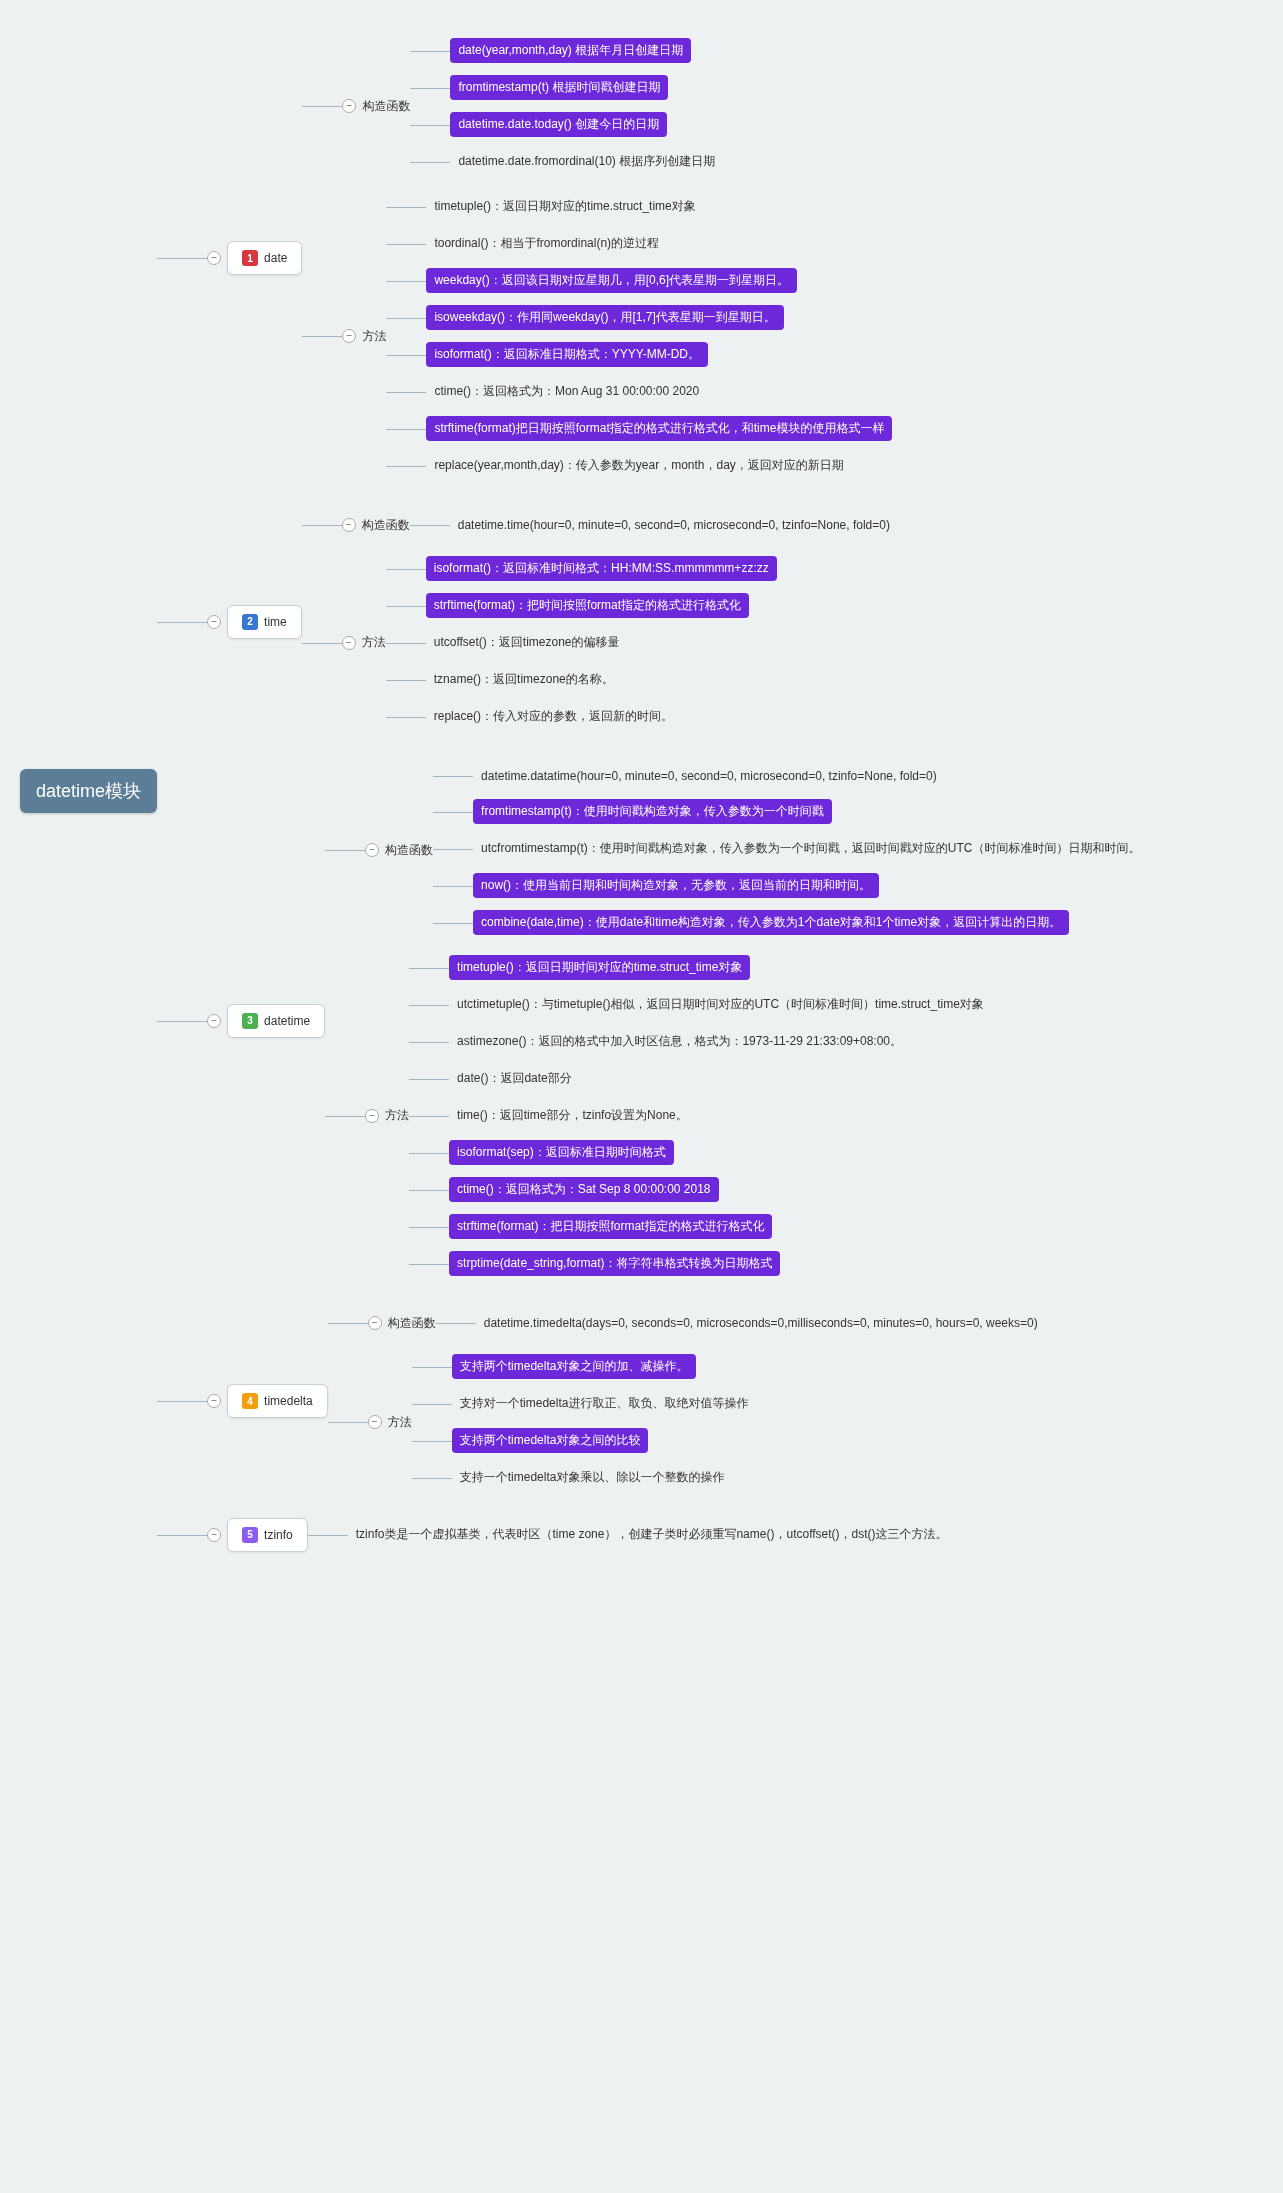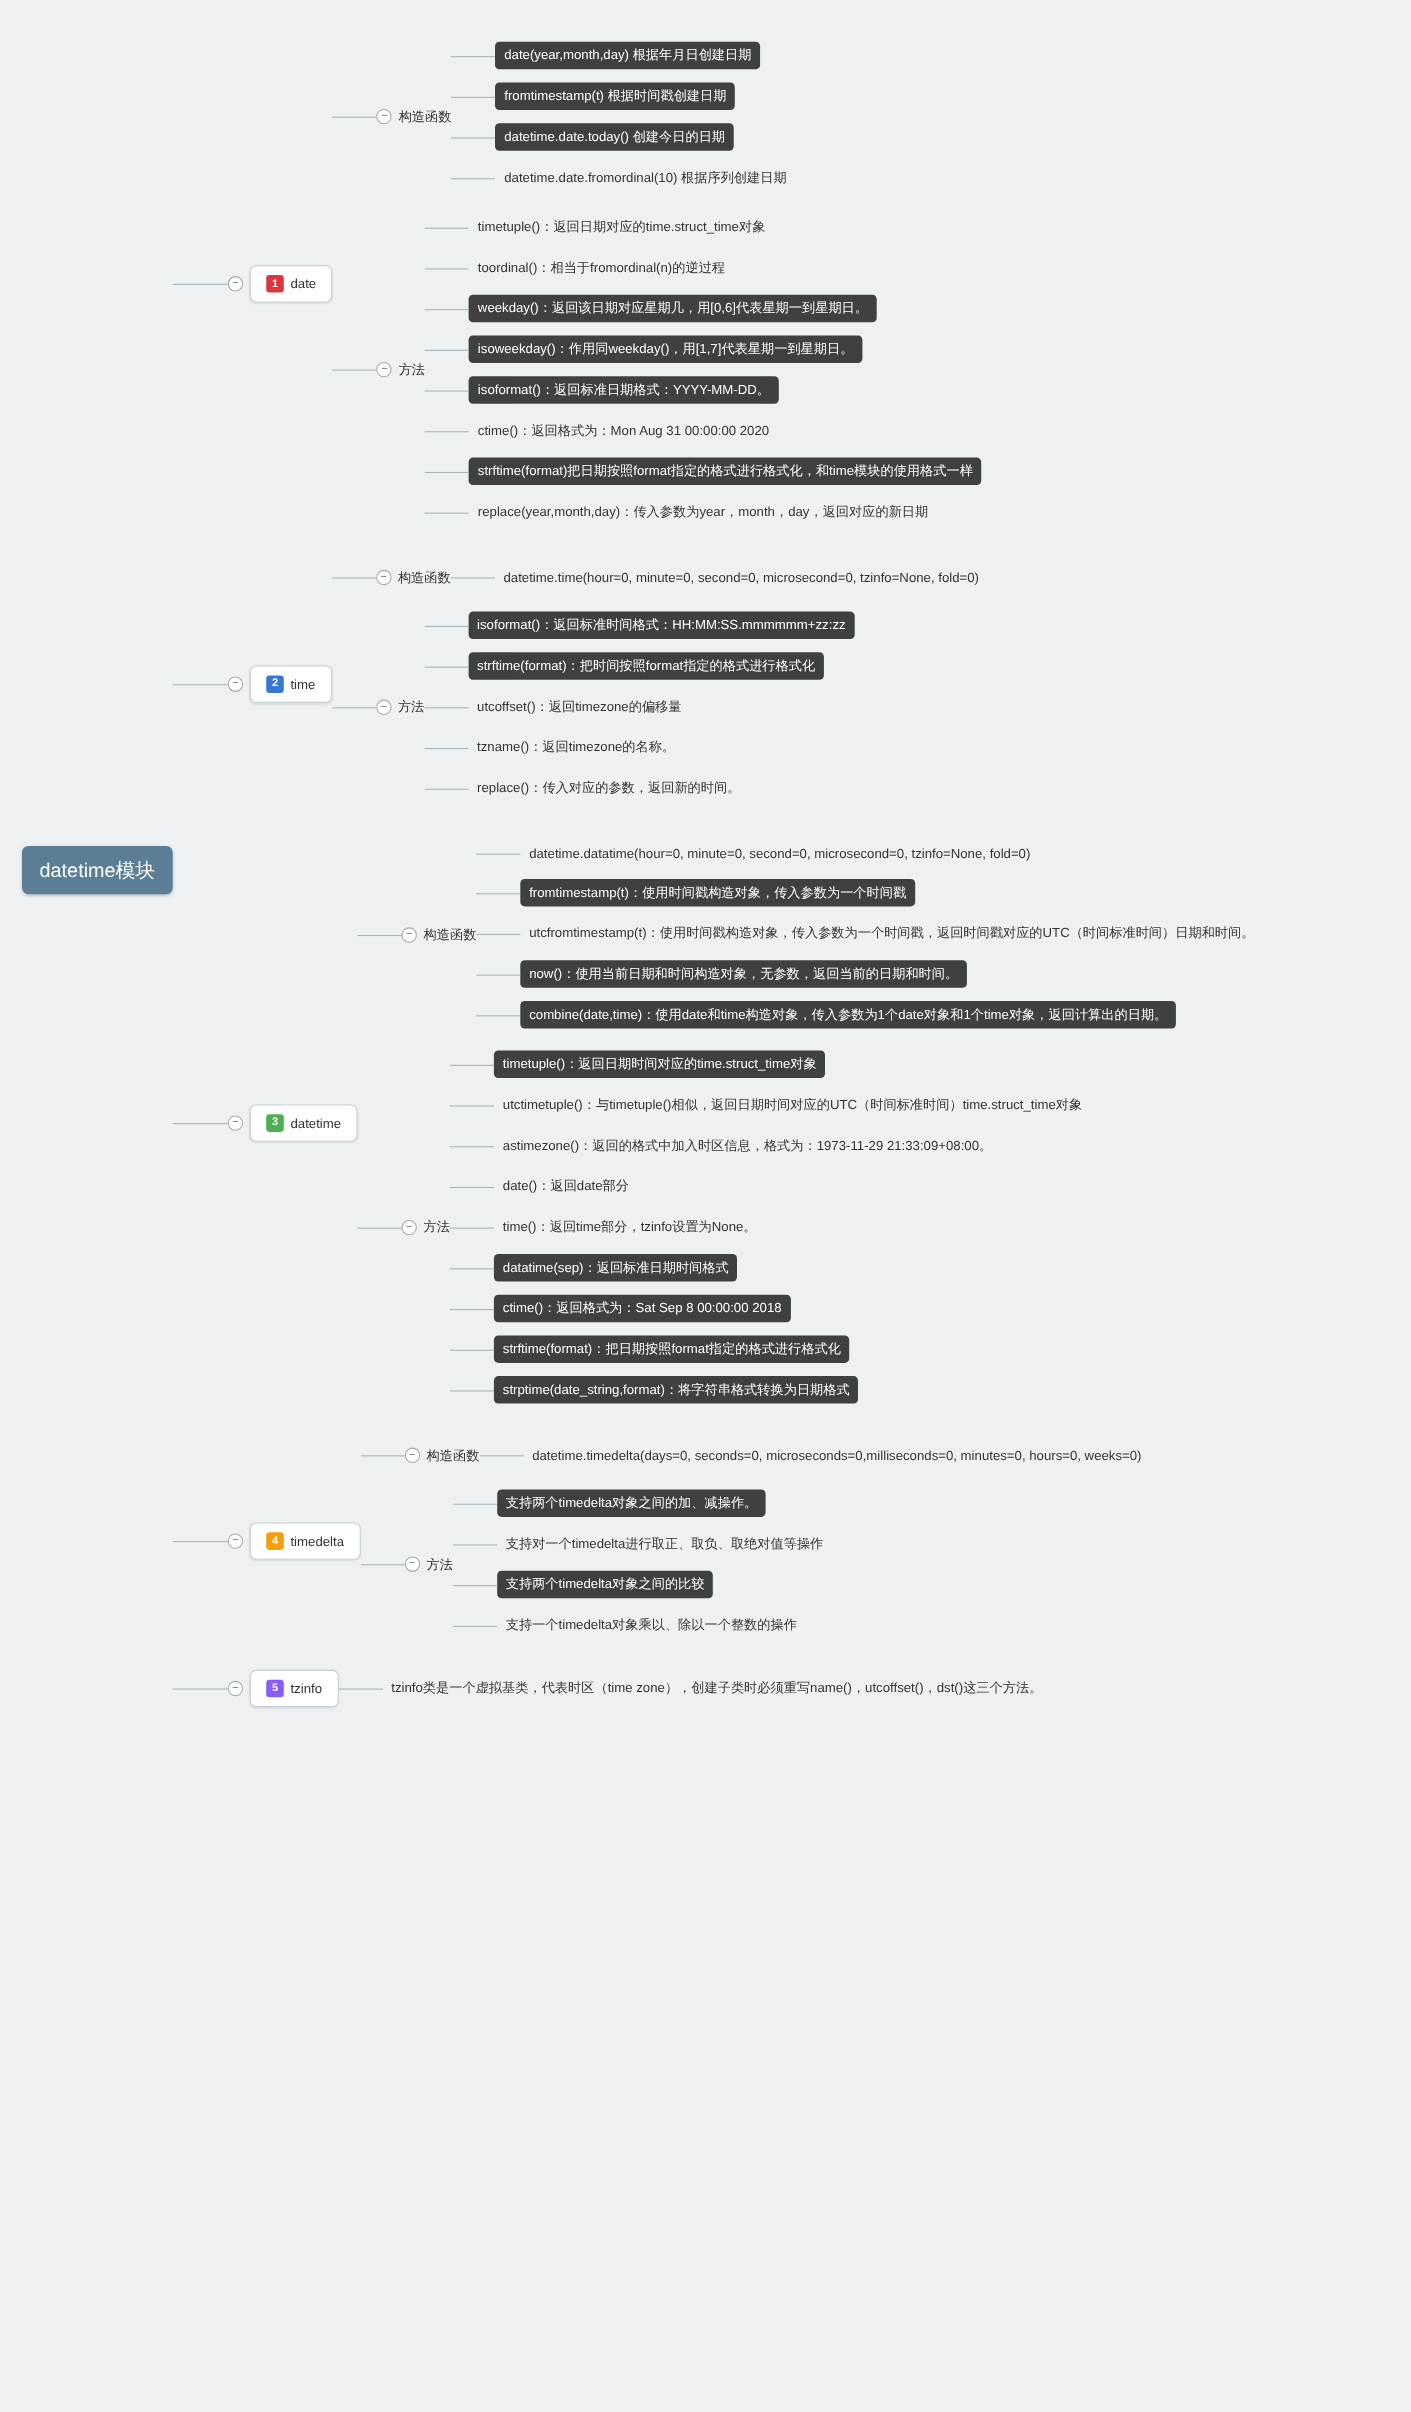--- a/index.html
+++ b/index.html
@@ -111,21 +111,21 @@
   .label-node {
     color: #333;
     white-space: nowrap;
   }
   .leaf {
     white-space: nowrap;
     padding: 4px 8px;
     border-radius: 4px;
   }
   .leaf.hl {
-    background: #404040;
+    background: #6d28d9;
     color: #fff;
   }
   .leaf.plain {
     color: #333;
   }
   .leaf-children {
     display: flex;
     flex-direction: column;
     margin-left: 40px;
   }
@@ -288,21 +288,21 @@
               <div class="leaf-row">
                 <span class="leaf plain">astimezone()：返回的格式中加入时区信息，格式为：1973-11-29 21:33:09+08:00。</span>
               </div>
               <div class="leaf-row">
                 <span class="leaf plain">date()：返回date部分</span>
               </div>
               <div class="leaf-row">
                 <span class="leaf plain">time()：返回time部分，tzinfo设置为None。</span>
               </div>
               <div class="leaf-row">
-                <span class="leaf hl">datatime(sep)：返回标准日期时间格式</span>
+                <span class="leaf hl">isoformat(sep)：返回标准日期时间格式</span>
               </div>
               <div class="leaf-row">
                 <span class="leaf hl">ctime()：返回格式为：Sat Sep 8 00:00:00 2018</span>
               </div>
               <div class="leaf-row">
                 <span class="leaf hl">strftime(format)：把日期按照format指定的格式进行格式化</span>
               </div>
               <div class="leaf-row">
                 <span class="leaf hl">strptime(date_string,format)：将字符串格式转换为日期格式</span>
               </div>

